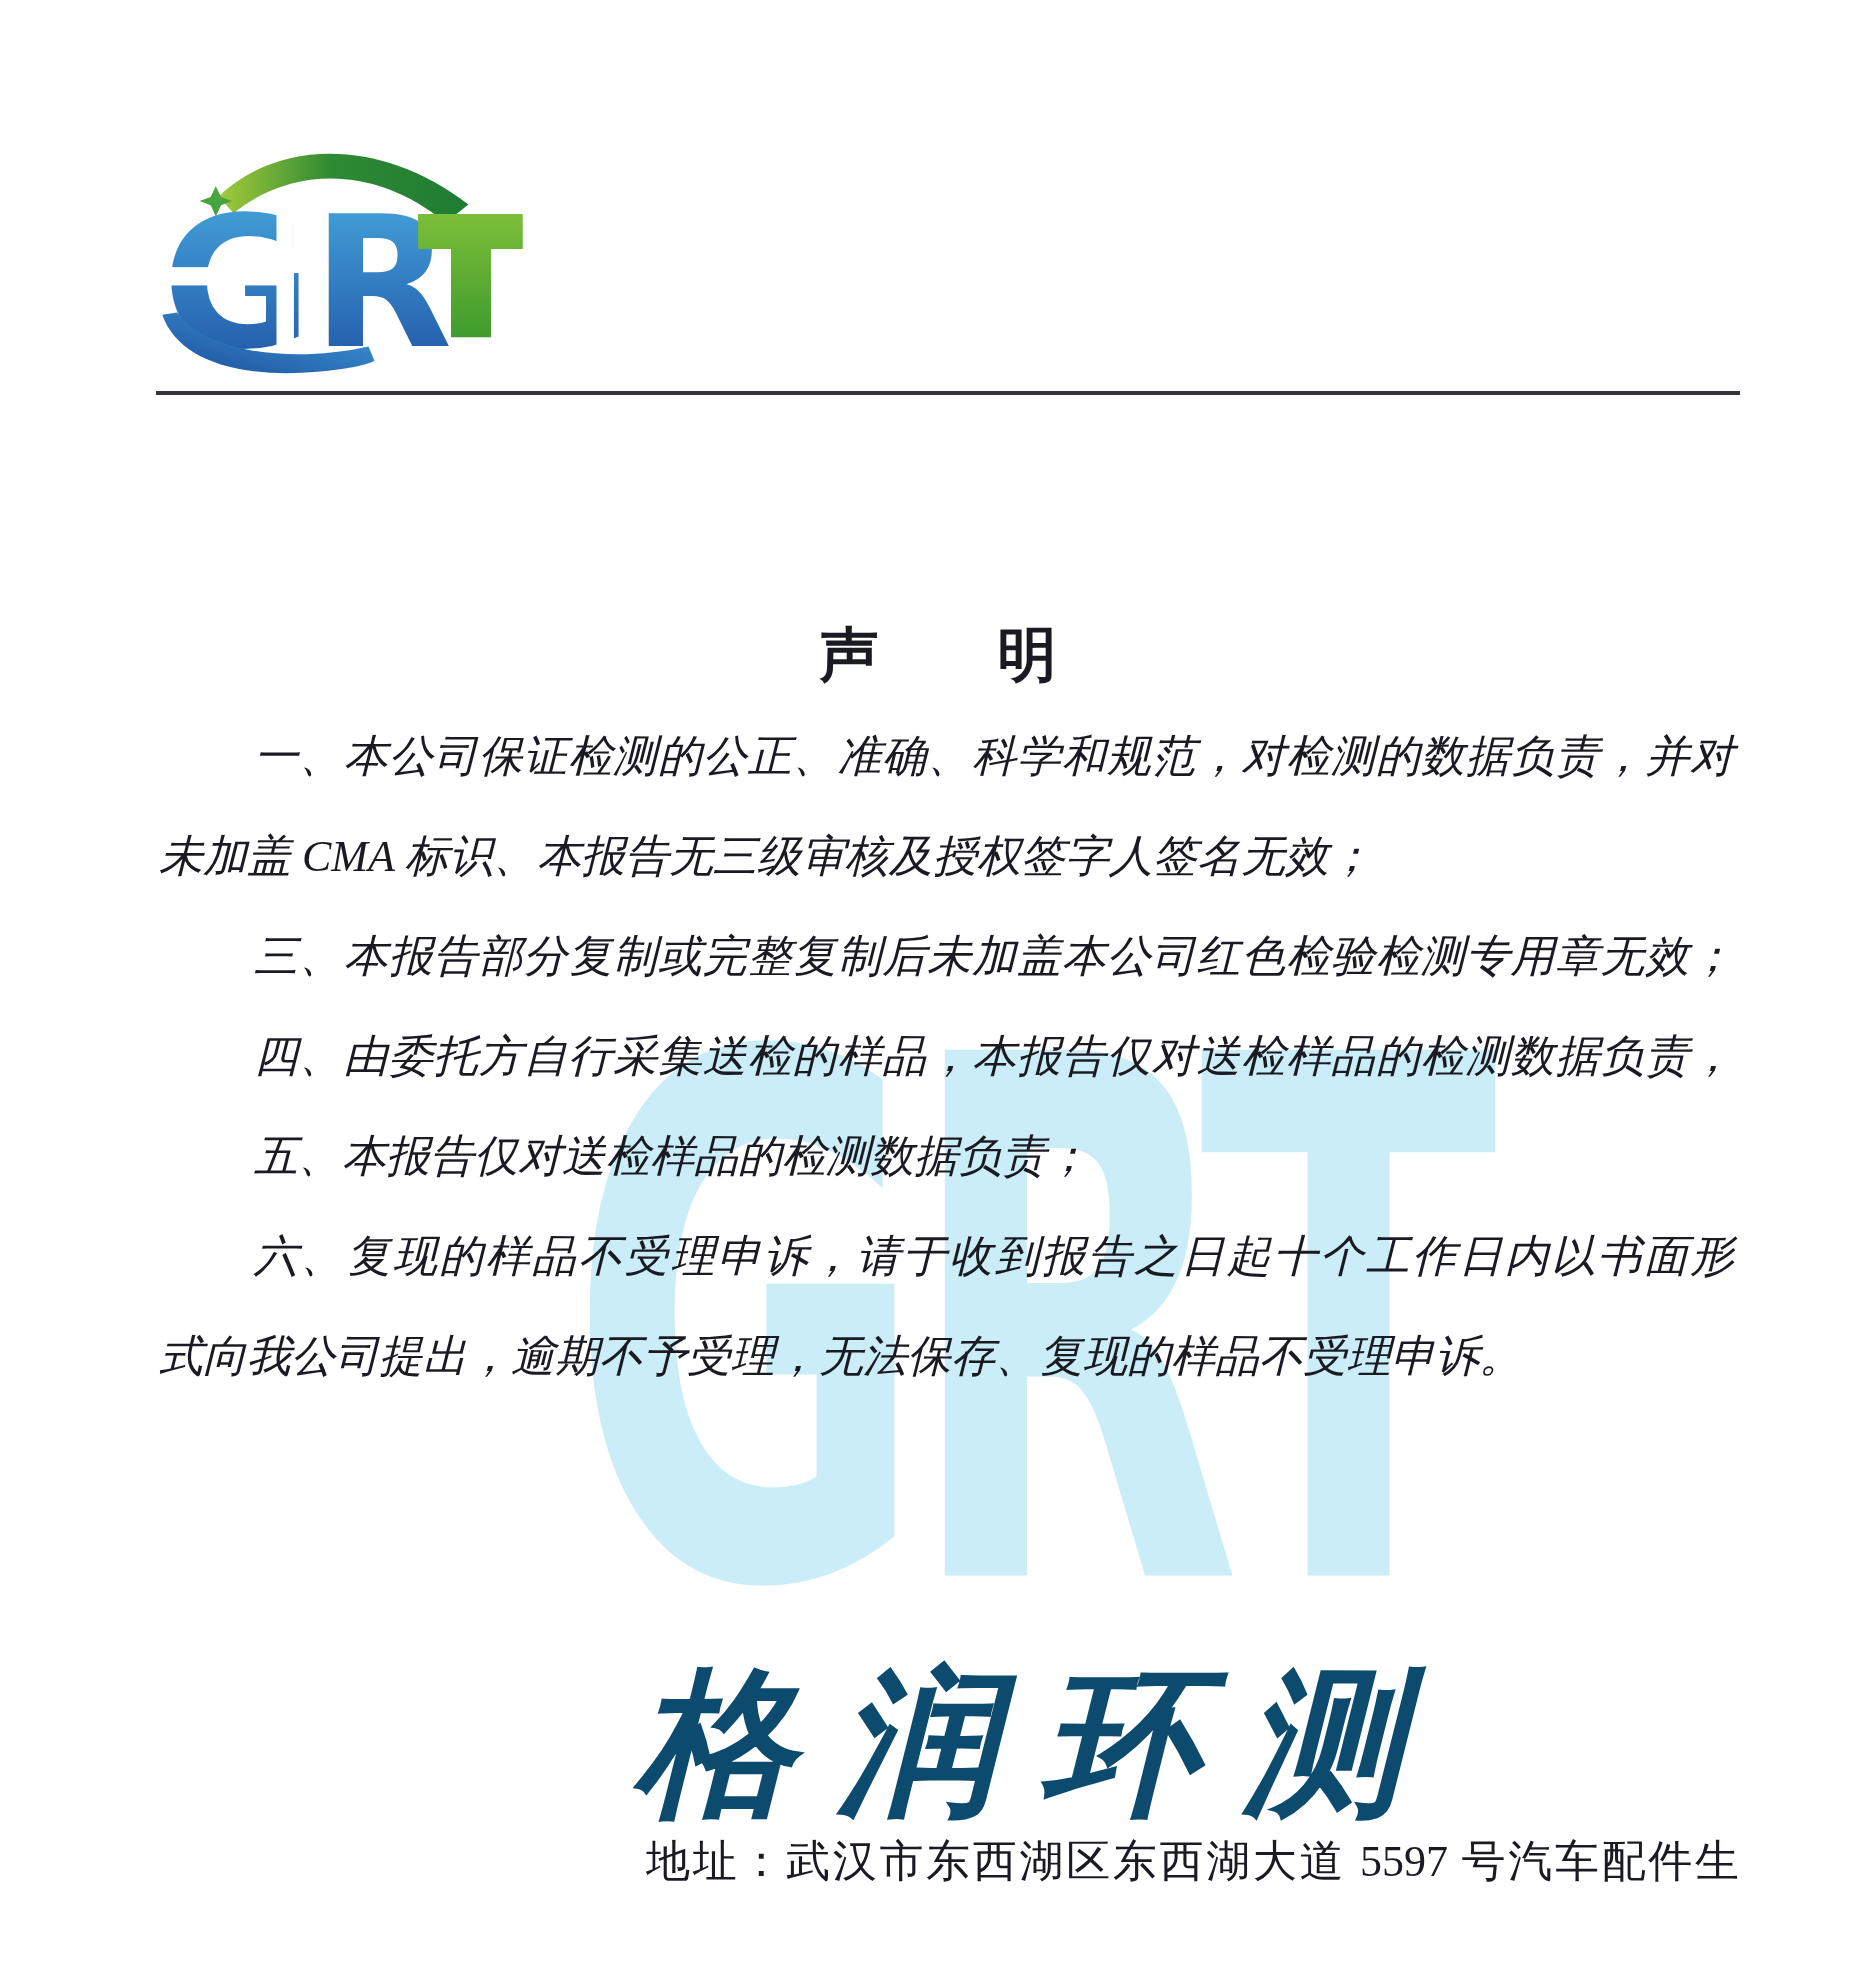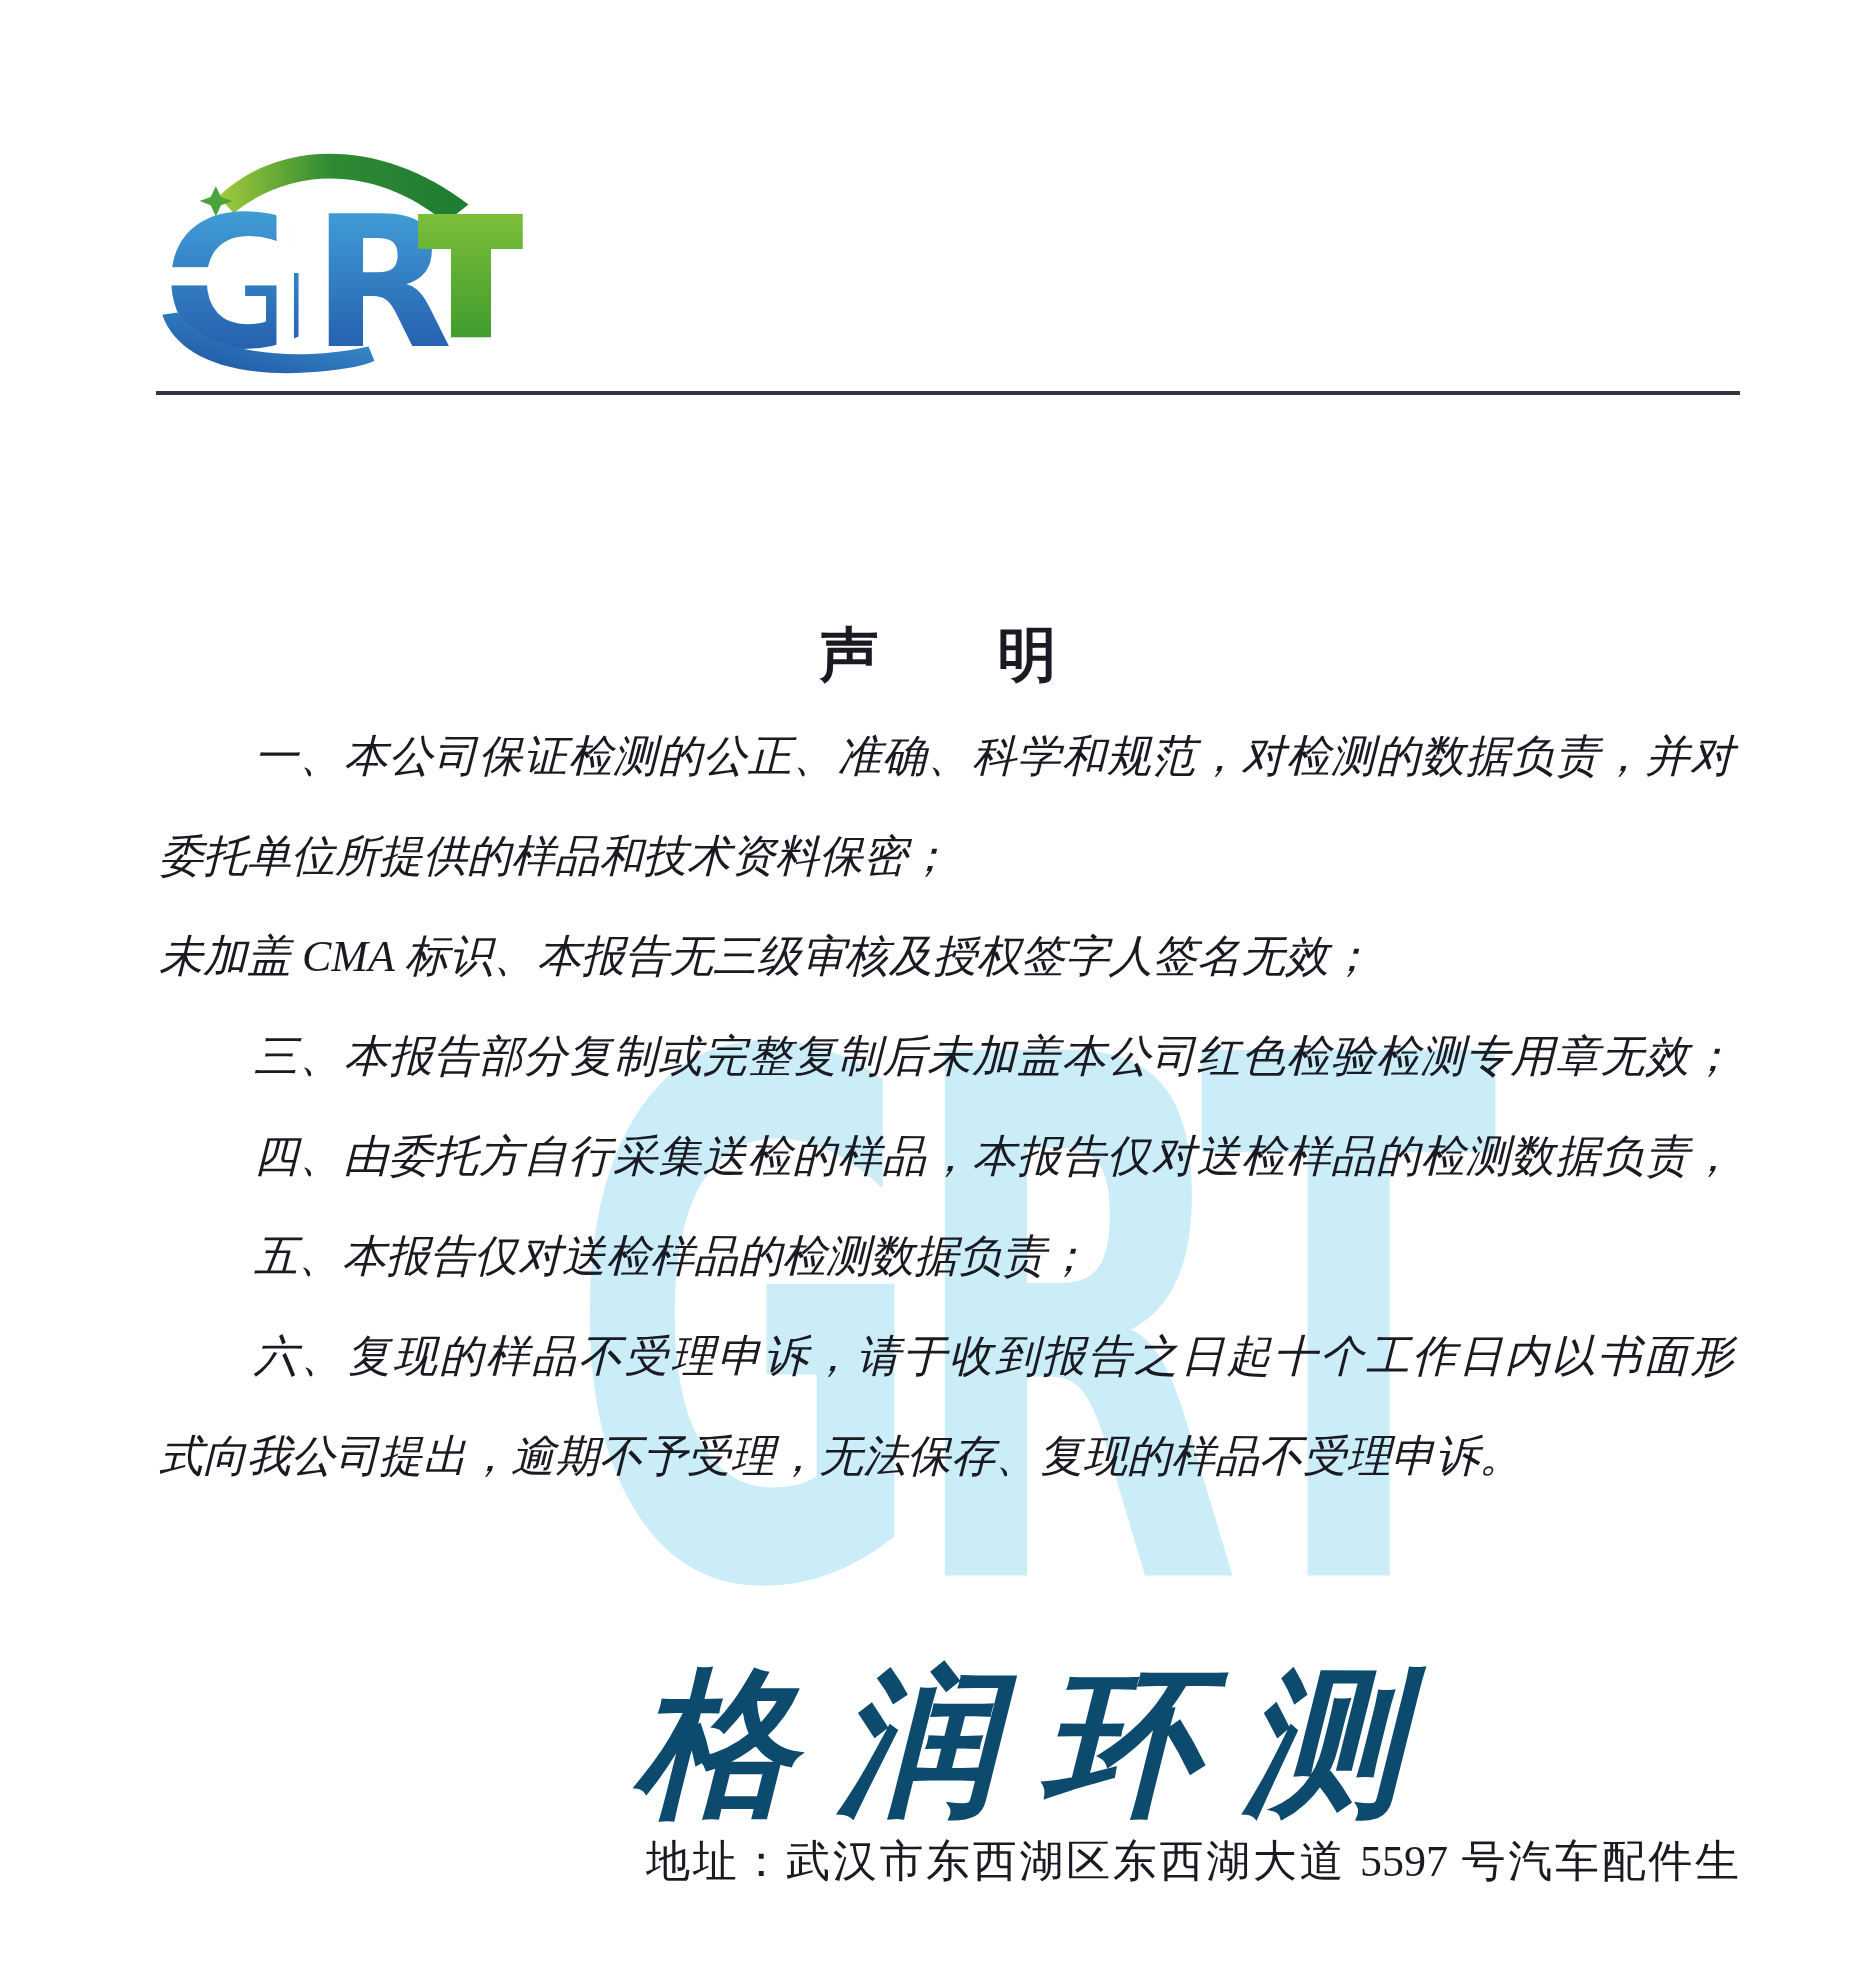--- a/index.html
+++ b/index.html
@@ -95,21 +95,20 @@
 
   <div class="watermark">
     <div class="wm-letters" style="color: rgb(203, 237, 248);">GRT</div>
     <div class="wm-caption" style="color: #0c4a6e; font-style: italic;">格润环测</div>
   </div>
 
   <h1 class="title">声　明</h1>
 
   <div class="body-text" id="body-lines">
       <div class="body-line first full">一、本公司保证检测的公正、准确、科学和规范，对检测的数据负责，并对</div>
-      <div class="body-line">委托单位所提供的样品和技术资料保密；</div>
       <div class="body-line">未加盖 CMA 标识、本报告无三级审核及授权签字人签名无效；</div>
       <div class="body-line first full">三、本报告部分复制或完整复制后未加盖本公司红色检验检测专用章无效；</div>
       <div class="body-line first full">四、由委托方自行采集送检的样品，本报告仅对送检样品的检测数据负责，</div>
       <div class="body-line first">五、本报告仅对送检样品的检测数据负责；</div>
       <div class="body-line first full">六、复现的样品不受理申诉，请于收到报告之日起十个工作日内以书面形</div>
       <div class="body-line">式向我公司提出，逾期不予受理，无法保存、复现的样品不受理申诉。</div>
     </div>
 
   <div class="company-block" id="company-rows">
       <div class="company-row full">地址：武汉市东西湖区东西湖大道 5597 号汽车配件生</div>

